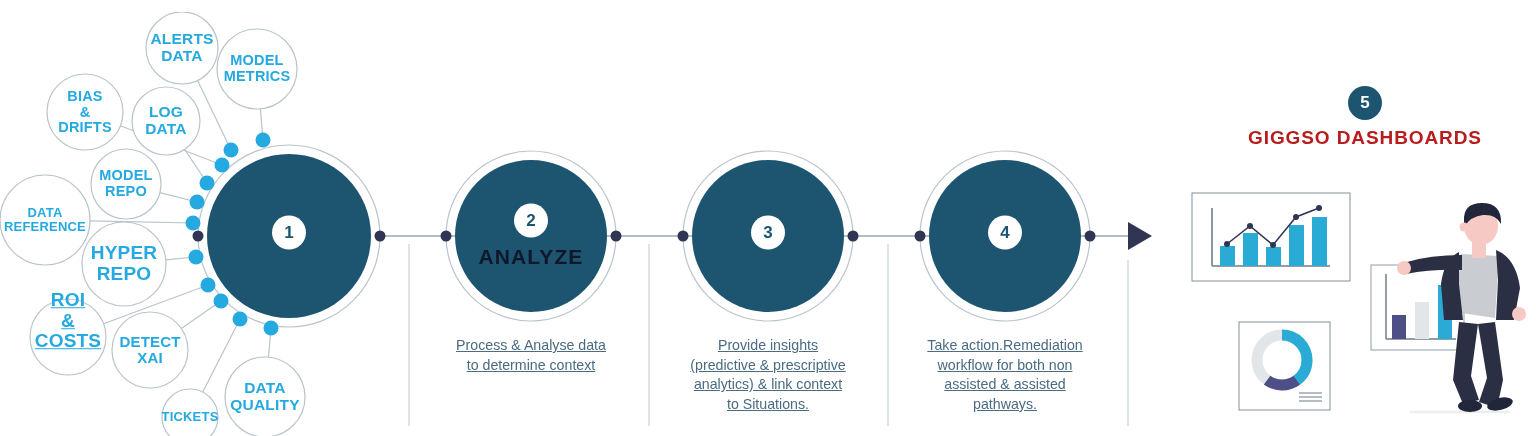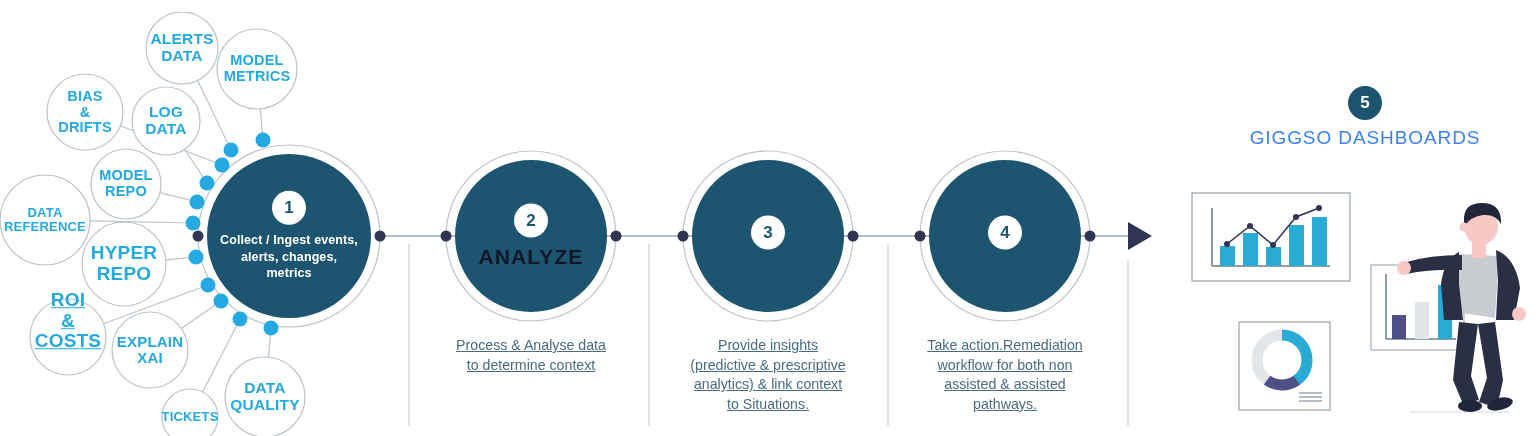--- a/index.html
+++ b/index.html
@@ -91,23 +91,23 @@
     border-radius: 50%;
     background: #1d5570;
     color: #ffffff;
     font-size: 17px; font-weight: bold;
     line-height: 34px; text-align: center;
     transform: translate(-50%, -50%);
   }
   .dash-title {
     position: absolute;
     transform: translate(-50%, -50%);
-    color: #3b82f6;
+    color: #b91c1c;
     font-size: 19px;
-    font-weight: normal;
+    font-weight: bold;
     letter-spacing: .9px;
     white-space: nowrap;
   }
 </style>
 </head>
 <body>
 
 <div id="stage">
 
   <svg id="svgroot" viewBox="0 0 1536 436">
@@ -287,33 +287,30 @@
 DATA</div>
       <div class="sat-label" style="left: 126px; top: 172px; font-size: 14.5px; width: 80.5px;">MODEL
 REPO</div>
       <div class="sat-label" style="left: 45px; top: 208px; font-size: 13px; width: 103.5px;">DATA
 REFERENCE</div>
       <div class="sat-label" style="left: 124px; top: 252px; font-size: 19px; width: 96.6px;">HYPER
 REPO</div>
       <div class="sat-label" style="left: 68px; top: 309px; font-size: 19px; width: 87.4px; text-decoration: underline;">ROI
 &amp;
 COSTS</div>
-      <div class="sat-label" style="left: 150px; top: 338px; font-size: 15px; width: 87.4px;">EXPLAIN
+      <div class="sat-label" style="left: 150px; top: 338px; font-size: 15px; width: 87.4px;">DETECT
 XAI</div>
       <div class="sat-label" style="left: 190px; top: 405px; font-size: 13px; width: 64.4px;">TICKETS</div>
       <div class="sat-label" style="left: 265px; top: 385px; font-size: 15.5px; width: 92px;">DATA
 QUALITY</div>
     </div>
 
   <div id="stagetexts">
       <div class="stage-inner" style="left: 289px; top: 224px;">
         <div class="stage-badge">1</div>
-        <div class="stage-body" style="white-space: pre-line;">Collect / Ingest events,
-alerts, changes,
-metrics</div>
       </div>
       <div class="stage-inner" style="left: 531px; top: 224px;">
         <div class="stage-badge">2</div>
         <div class="stage-title">ANALYZE</div>
       </div>
       <div class="stage-desc" style="left: 531px; top: 324px;">Process &amp; Analyse data
 to determine context</div>
       <div class="stage-inner" style="left: 768px; top: 224px;">
         <div class="stage-badge">3</div>
       </div>

